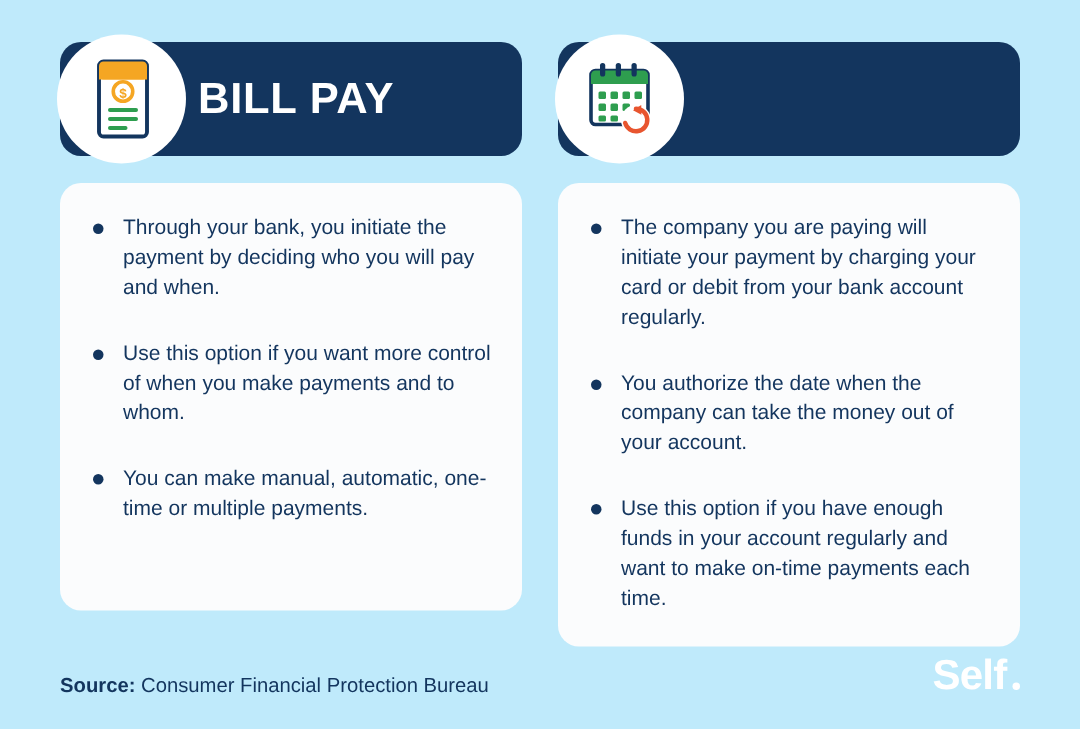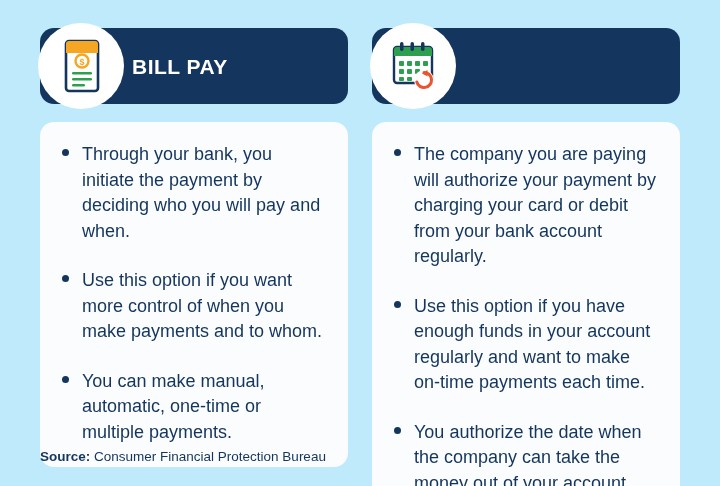--- a/index.html
+++ b/index.html
@@ -36,21 +36,21 @@
     background: #13355e;
     border-radius: 14px;
     height: 76px;
     display: flex;
     align-items: center;
     padding-left: 92px;
     box-sizing: border-box;
   }
   .header-title {
     color: #ffffff;
-    font-size: 21px;
+    font-size: 29px;
     font-weight: bold;
     letter-spacing: 0.5px;
     line-height: 1;
   }
   .icon-circle {
     position: absolute;
     left: -2px;
     top: 50%;
     transform: translateY(-50%);
     width: 86px;
@@ -79,21 +79,21 @@
   ul.bullets {
     list-style: none;
     margin: 0;
     padding: 0;
   }
   ul.bullets li {
     position: relative;
     padding-left: 24px;
     margin-bottom: 24px;
     color: #13355e;
-    font-size: 18px;
+    font-size: 14px;
     line-height: 1.42;
   }
   ul.bullets li:last-child {
     margin-bottom: 0;
   }
   ul.bullets li::before {
     content: "";
     position: absolute;
     left: 4px;
     top: 7px;
@@ -202,29 +202,30 @@
               <circle cx="38" cy="43" r="10" fill="#ffffff"></circle>
               <path d="M38 35.5 a7.5 7.5 0 1 1 -7.2 9.5" fill="none" stroke="#e8552f" stroke-width="3" stroke-linecap="round"></path>
               <polygon points="41.5,33 36,36.5 41.6,39.5" fill="#e8552f"></polygon>
             </svg>
           </span>
         </div>
       </div>
 
       <div class="card">
         <ul class="bullets">
-          <li>The company you are paying will authorize your payment by charging your card or debit from your bank account regularly.</li>
+          <li>The company you are paying will initiate your payment by charging your card or debit from your bank account regularly.</li>
+          <li>You authorize the date when the company can take the money out of your account.</li>
           <li>Use this option if you have enough funds in your account regularly and want to make on-time payments each time.</li>
-          <li>You authorize the date when the company can take the money out of your account.</li>
         </ul>
       </div>
     </div>
 
   </div>
 
   <div class="footer">
     <div class="source">
       <span class="label">Source:</span>
       <span>Consumer Financial Protection Bureau</span>
     </div>
+    <div class="logo">Self</div>
   </div>
 
 </div>
 
 </body></html>

